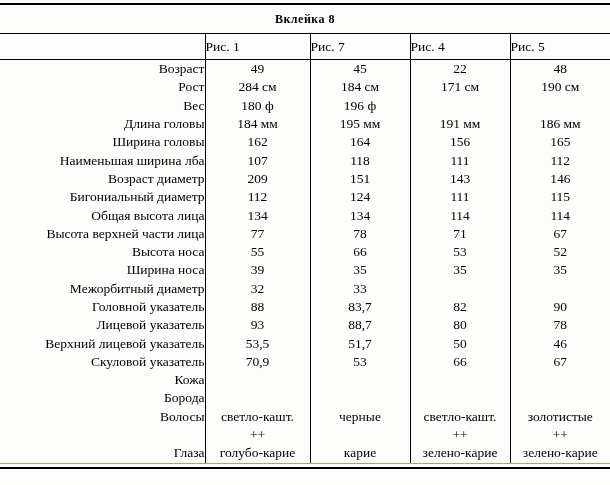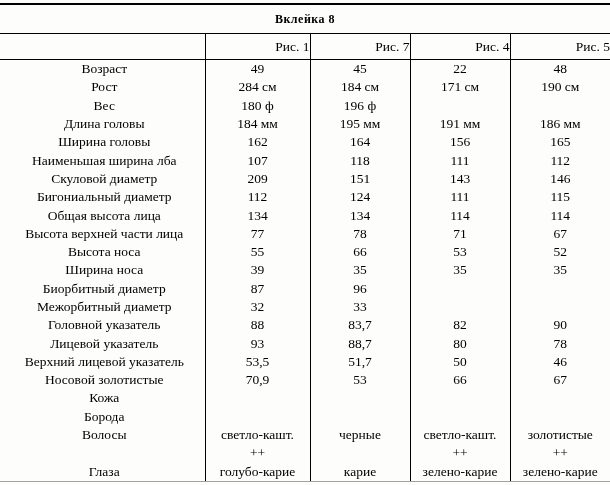--- a/index.html
+++ b/index.html
@@ -43,37 +43,37 @@
     text-align: center;
     font-weight: bold;
     font-size: 12px;
     letter-spacing: 0.5px;
   }
   .head-row th {
     border-bottom: 1px solid #000;
     height: 25px;
     font-weight: normal;
     font-size: 13.5px;
-    text-align: right;
+    text-align: left;
     padding: 0;
   }
   .head-row th.val-col,
   tbody td.val-col {
     border-left: 1px solid #000;
   }
   tbody td {
     height: 18.3px;
     padding: 0;
     font-size: 13.5px;
     line-height: 18px;
     white-space: nowrap;
     overflow: hidden;
   }
   tbody td.label-col {
-    text-align: center;
+    text-align: right;
     padding-left: 4px;
   }
   tbody td.val-col {
     text-align: center;
   }
   tbody tr:last-child td {
     border-bottom: 1px solid #84cc16;
   }
 </style>
 </head>
@@ -138,21 +138,21 @@
             <td class="val-col">165</td>
           </tr>
           <tr>
             <td class="label-col">Наименьшая ширина лба</td>
             <td class="val-col">107</td>
             <td class="val-col">118</td>
             <td class="val-col">111</td>
             <td class="val-col">112</td>
           </tr>
           <tr>
-            <td class="label-col">Скуловой диаметр</td>
+            <td class="label-col">Возраст диаметр</td>
             <td class="val-col">209</td>
             <td class="val-col">151</td>
             <td class="val-col">143</td>
             <td class="val-col">146</td>
           </tr>
           <tr>
             <td class="label-col">Бигониальный диаметр</td>
             <td class="val-col">112</td>
             <td class="val-col">124</td>
             <td class="val-col">111</td>
@@ -180,27 +180,20 @@
             <td class="val-col">52</td>
           </tr>
           <tr>
             <td class="label-col">Ширина носа</td>
             <td class="val-col">39</td>
             <td class="val-col">35</td>
             <td class="val-col">35</td>
             <td class="val-col">35</td>
           </tr>
           <tr>
-            <td class="label-col">Биорбитный диаметр</td>
-            <td class="val-col">87</td>
-            <td class="val-col">96</td>
-            <td class="val-col"></td>
-            <td class="val-col"></td>
-          </tr>
-          <tr>
             <td class="label-col">Межорбитный диаметр</td>
             <td class="val-col">32</td>
             <td class="val-col">33</td>
             <td class="val-col"></td>
             <td class="val-col"></td>
           </tr>
           <tr>
             <td class="label-col">Головной указатель</td>
             <td class="val-col">88</td>
             <td class="val-col">83,7</td>
@@ -215,21 +208,21 @@
             <td class="val-col">78</td>
           </tr>
           <tr>
             <td class="label-col">Верхний лицевой указатель</td>
             <td class="val-col">53,5</td>
             <td class="val-col">51,7</td>
             <td class="val-col">50</td>
             <td class="val-col">46</td>
           </tr>
           <tr>
-            <td class="label-col">Носовой золотистые</td>
+            <td class="label-col">Скуловой указатель</td>
             <td class="val-col">70,9</td>
             <td class="val-col">53</td>
             <td class="val-col">66</td>
             <td class="val-col">67</td>
           </tr>
           <tr>
             <td class="label-col">Кожа</td>
             <td class="val-col"></td>
             <td class="val-col"></td>
             <td class="val-col"></td>

